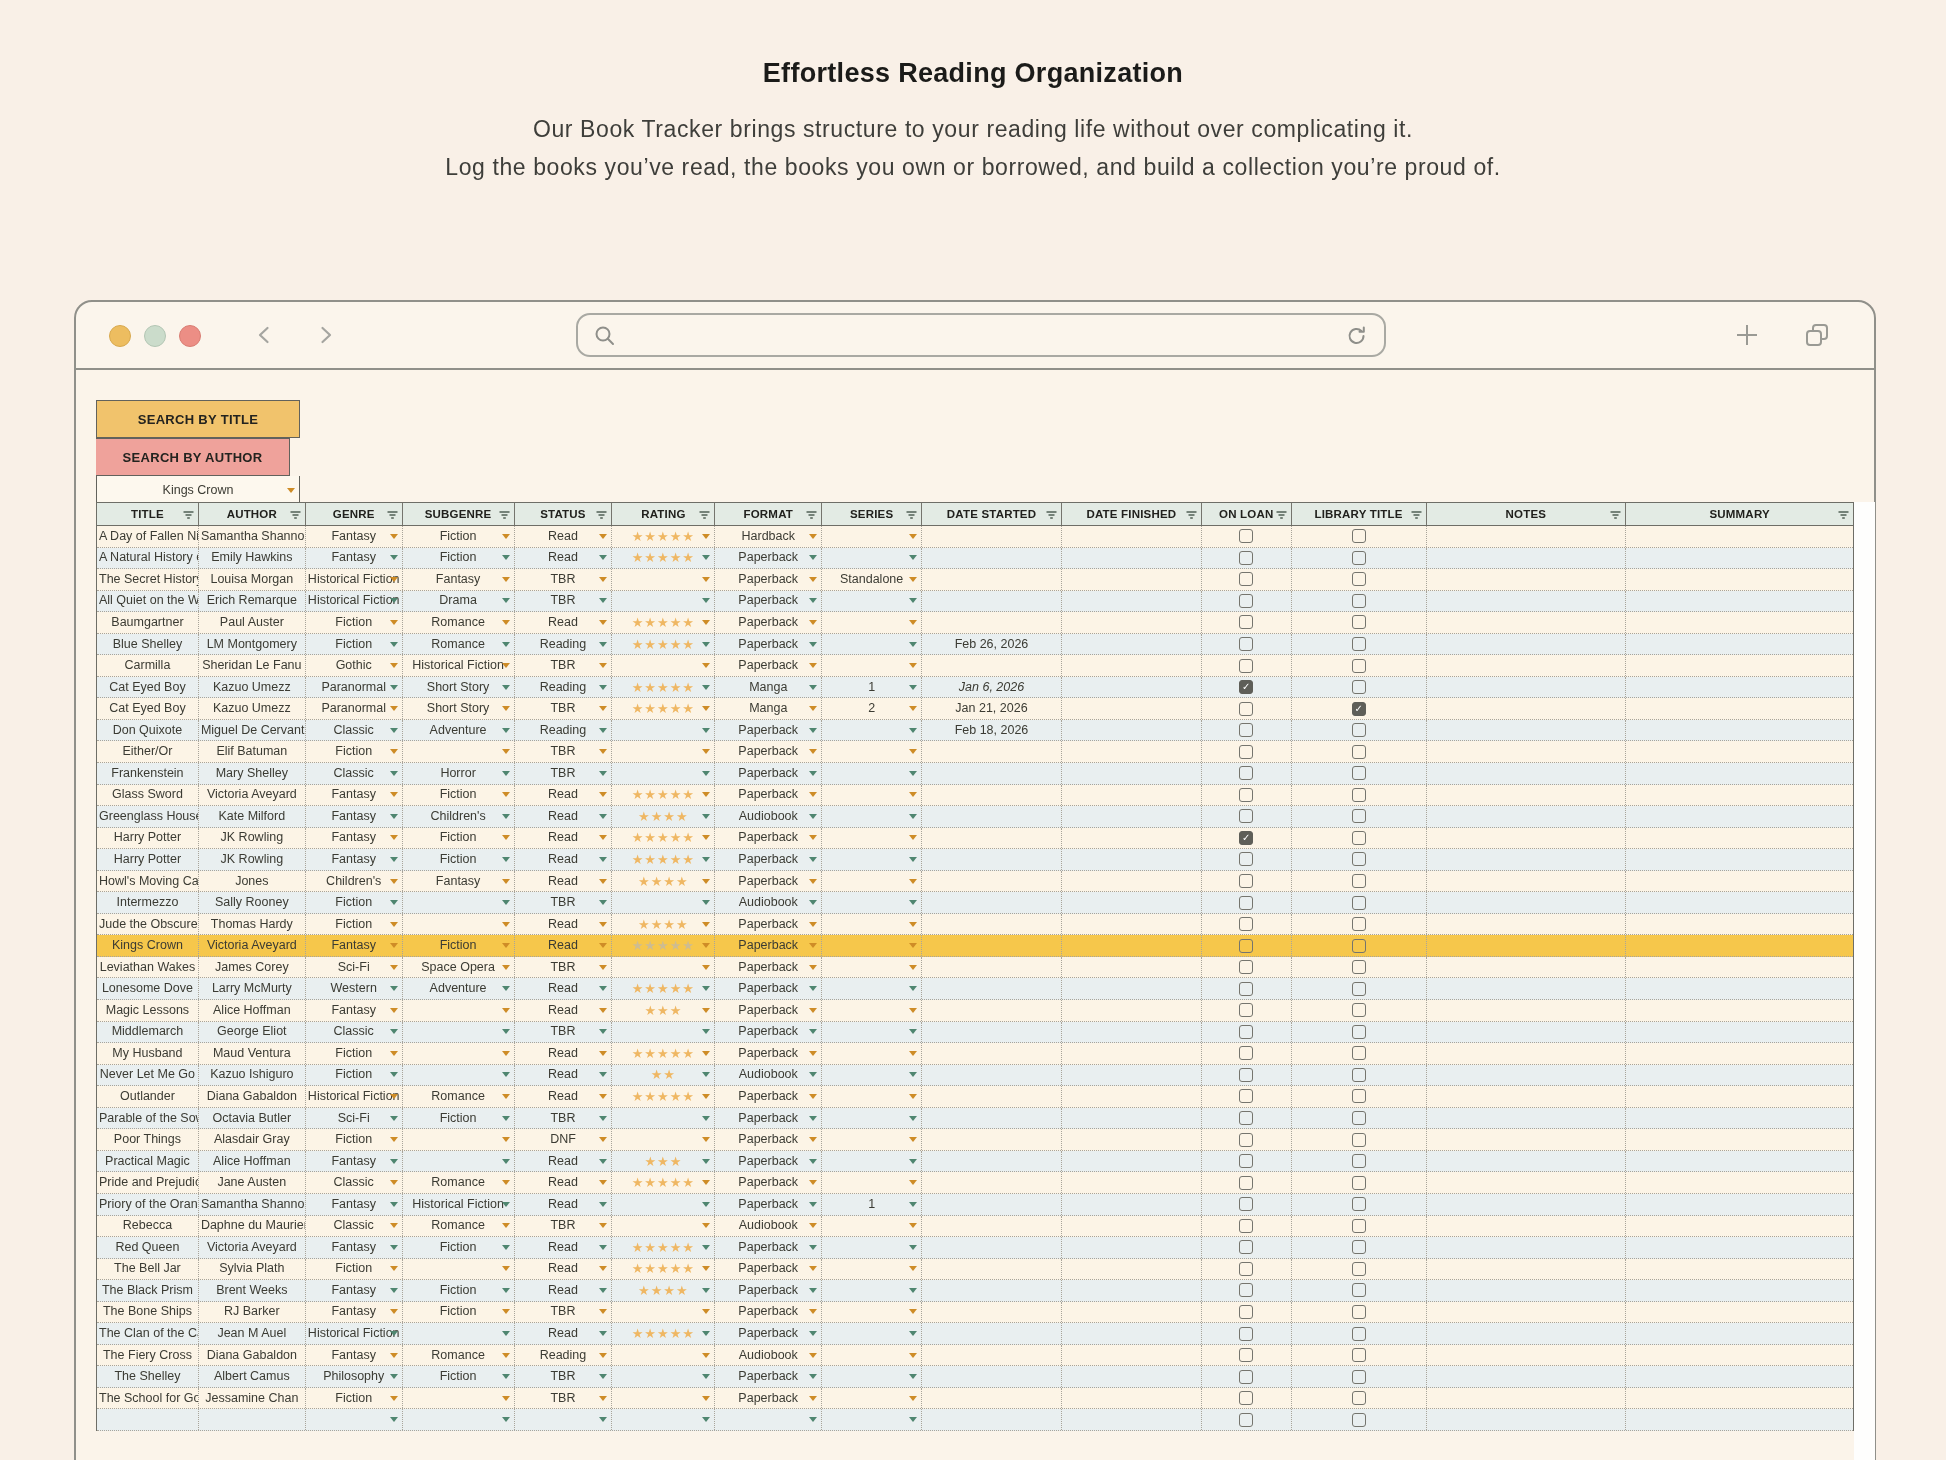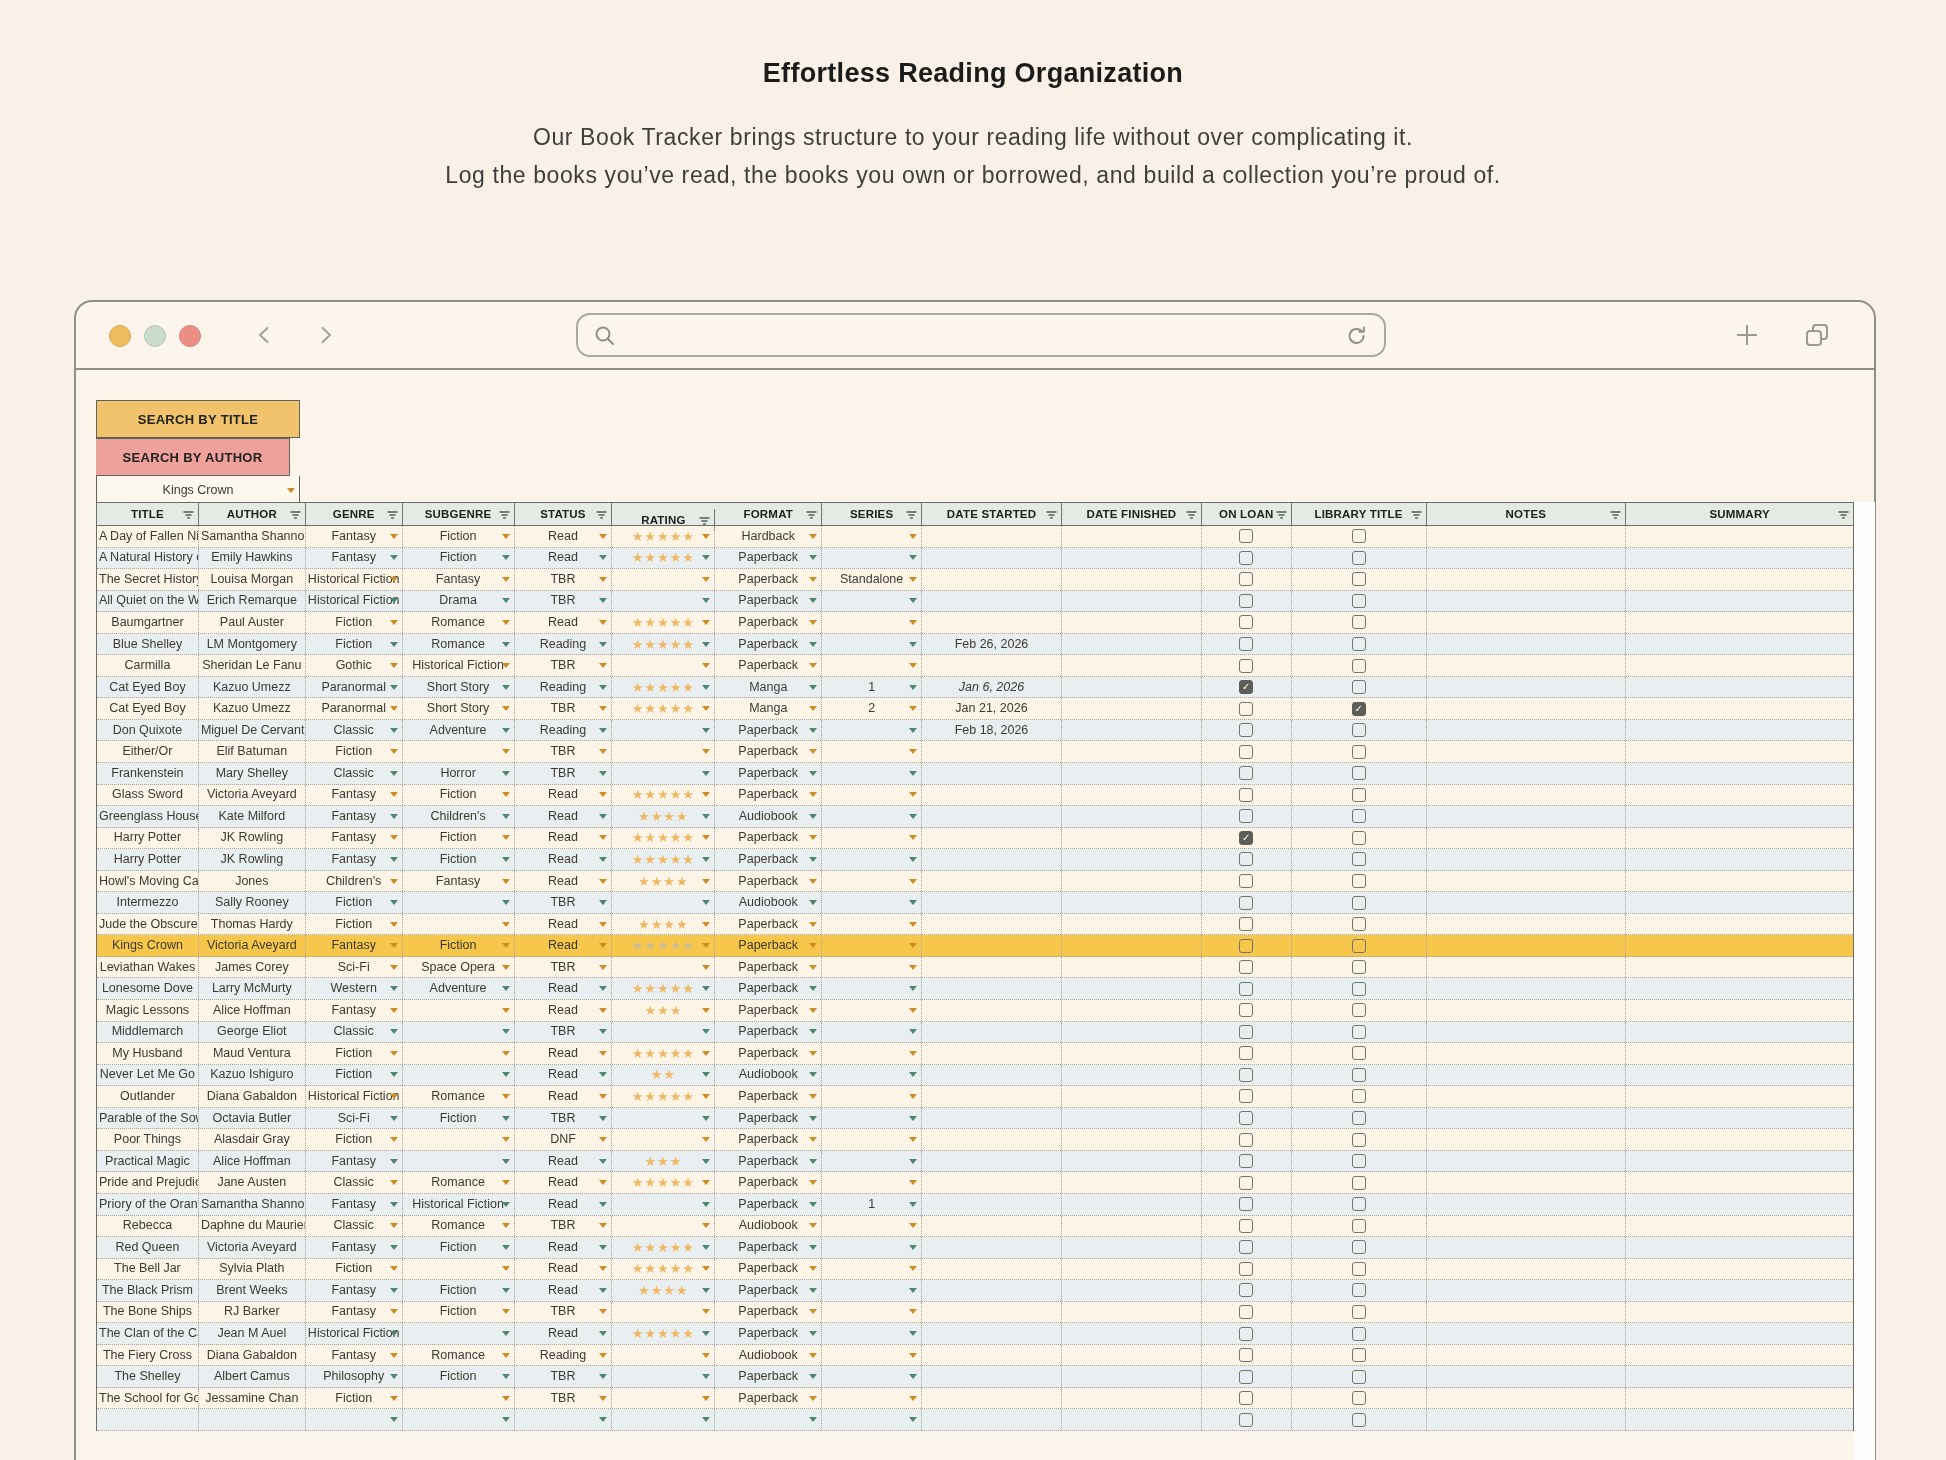--- a/index.html
+++ b/index.html
@@ -5,21 +5,21 @@
   html,body{margin:0;padding:0;}
   body{
     width:1946px;height:1460px;overflow:hidden;position:relative;
     background:#F9F0E7;
     font-family:"Liberation Sans",sans-serif;
     color:#3B3B33;
   }
   
   .hero{position:absolute;left:0;top:0;width:100%;text-align:center;}
   .hero h1{margin:0;position:absolute;top:58px;left:0;right:0;font-size:27px;font-weight:bold;color:#1B1B19;letter-spacing:.3px;}
-  .hero p{margin:12px;position:absolute;left:0;right:0;font-size:23px;color:#3E3E3A;letter-spacing:.6px;font-weight:400;}
+  .hero p{margin:4px;position:absolute;left:0;right:0;font-size:23px;color:#3E3E3A;letter-spacing:.6px;font-weight:400;}
   .hero .l1{top:112px;}
   .hero .l2{top:150px;}
   
   .window{
     position:absolute;left:74px;top:300px;width:1802px;height:1300px;
     background:#FBF5EC;border:2px solid #90908A;border-radius:18px 18px 0 0;
     box-sizing:border-box;
   }
   .toolbar{position:relative;height:66px;border-bottom:2px solid #90908A;}
   .dot{position:absolute;top:23px;width:20px;height:20px;border-radius:50%;}
@@ -192,21 +192,21 @@
           <div class="hcell" style="width: 98px;">
             <span>STATUS</span>
             <span class="hfilter">
               <svg width="13" height="13" viewBox="0 0 13 13">
                 <line x1="1.5" y1="4" x2="11.5" y2="4" stroke="#46564B" stroke-width="1.4"></line>
                 <line x1="3.5" y1="7" x2="9.5" y2="7" stroke="#46564B" stroke-width="1.4"></line>
                 <line x1="5.2" y1="10" x2="7.8" y2="10" stroke="#46564B" stroke-width="1.4"></line>
               </svg>
             </span>
           </div>
-          <div class="hcell" style="width: 103px; margin-top: 6px;">
+          <div class="hcell" style="width: 103px;">
             <span>RATING</span>
             <span class="hfilter">
               <svg width="13" height="13" viewBox="0 0 13 13">
                 <line x1="1.5" y1="4" x2="11.5" y2="4" stroke="#46564B" stroke-width="1.4"></line>
                 <line x1="3.5" y1="7" x2="9.5" y2="7" stroke="#46564B" stroke-width="1.4"></line>
                 <line x1="5.2" y1="10" x2="7.8" y2="10" stroke="#46564B" stroke-width="1.4"></line>
               </svg>
             </span>
           </div>
           <div class="hcell" style="width: 107px;">

